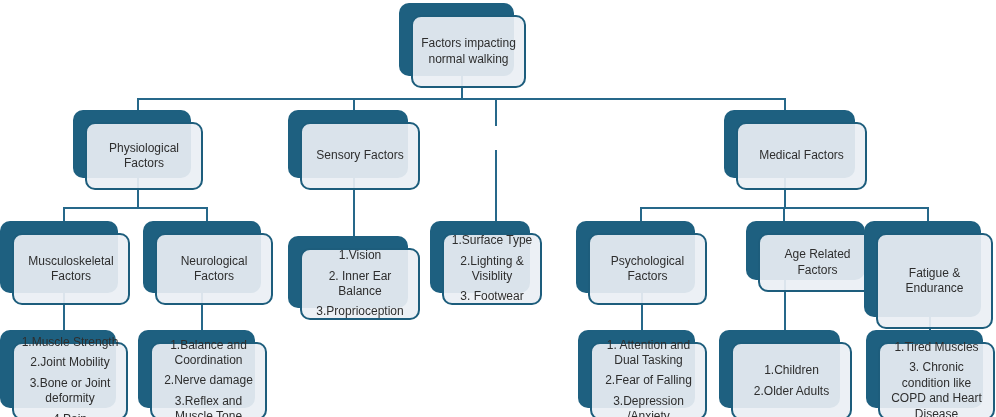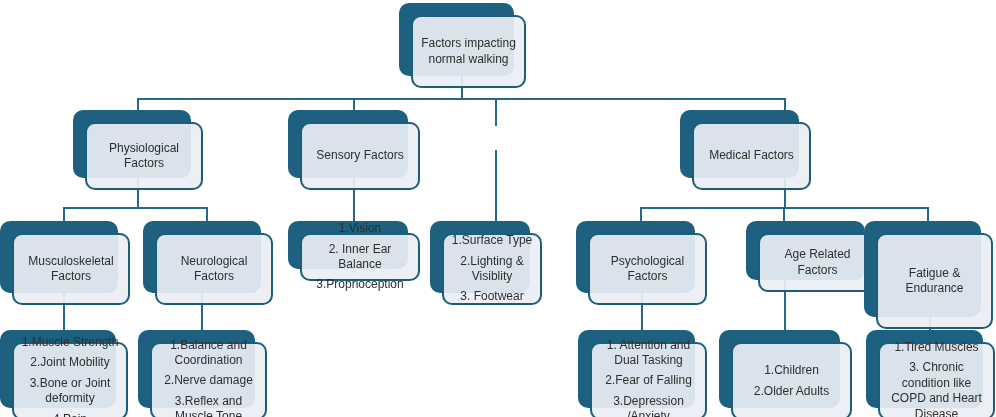--- a/index.html
+++ b/index.html
@@ -83,42 +83,42 @@
   </div>
 
   <div class="node" style="left:288px;top:110px;width:132px;height:80px">
     <div class="shadow"></div>
     <div class="card">
       <div class="txt">Sensory Factors</div>
     </div>
   </div>
 
 
-  <div class="node" style="left:680px;top:110px;width:131px;height:80px">
+  <div class="node" style="left:724px;top:110px;width:143px;height:80px">
     <div class="shadow"></div>
     <div class="card">
       <div class="txt">Medical Factors</div>
     </div>
   </div>
 
   <div class="node" style="left:143px;top:221px;width:130px;height:84px">
     <div class="shadow"></div>
     <div class="card">
       <div class="txt">Neurological Factors</div>
     </div>
   </div>
 
   <div class="node" style="left:0px;top:221px;width:130px;height:84px">
     <div class="shadow"></div>
     <div class="card">
       <div class="txt">Musculoskeletal Factors</div>
     </div>
   </div>
 
-  <div class="node" style="left:288px;top:221px;width:132px;height:60px">
+  <div class="node" style="left:288px;top:236px;width:132px;height:84px">
     <div class="shadow"></div>
     <div class="card">
       <div class="txt">
         <div class="li">1.Vision</div>
         <div class="li">2. Inner Ear Balance</div>
         <div class="li">3.Proprioception</div>
       </div>
     </div>
   </div>
 

